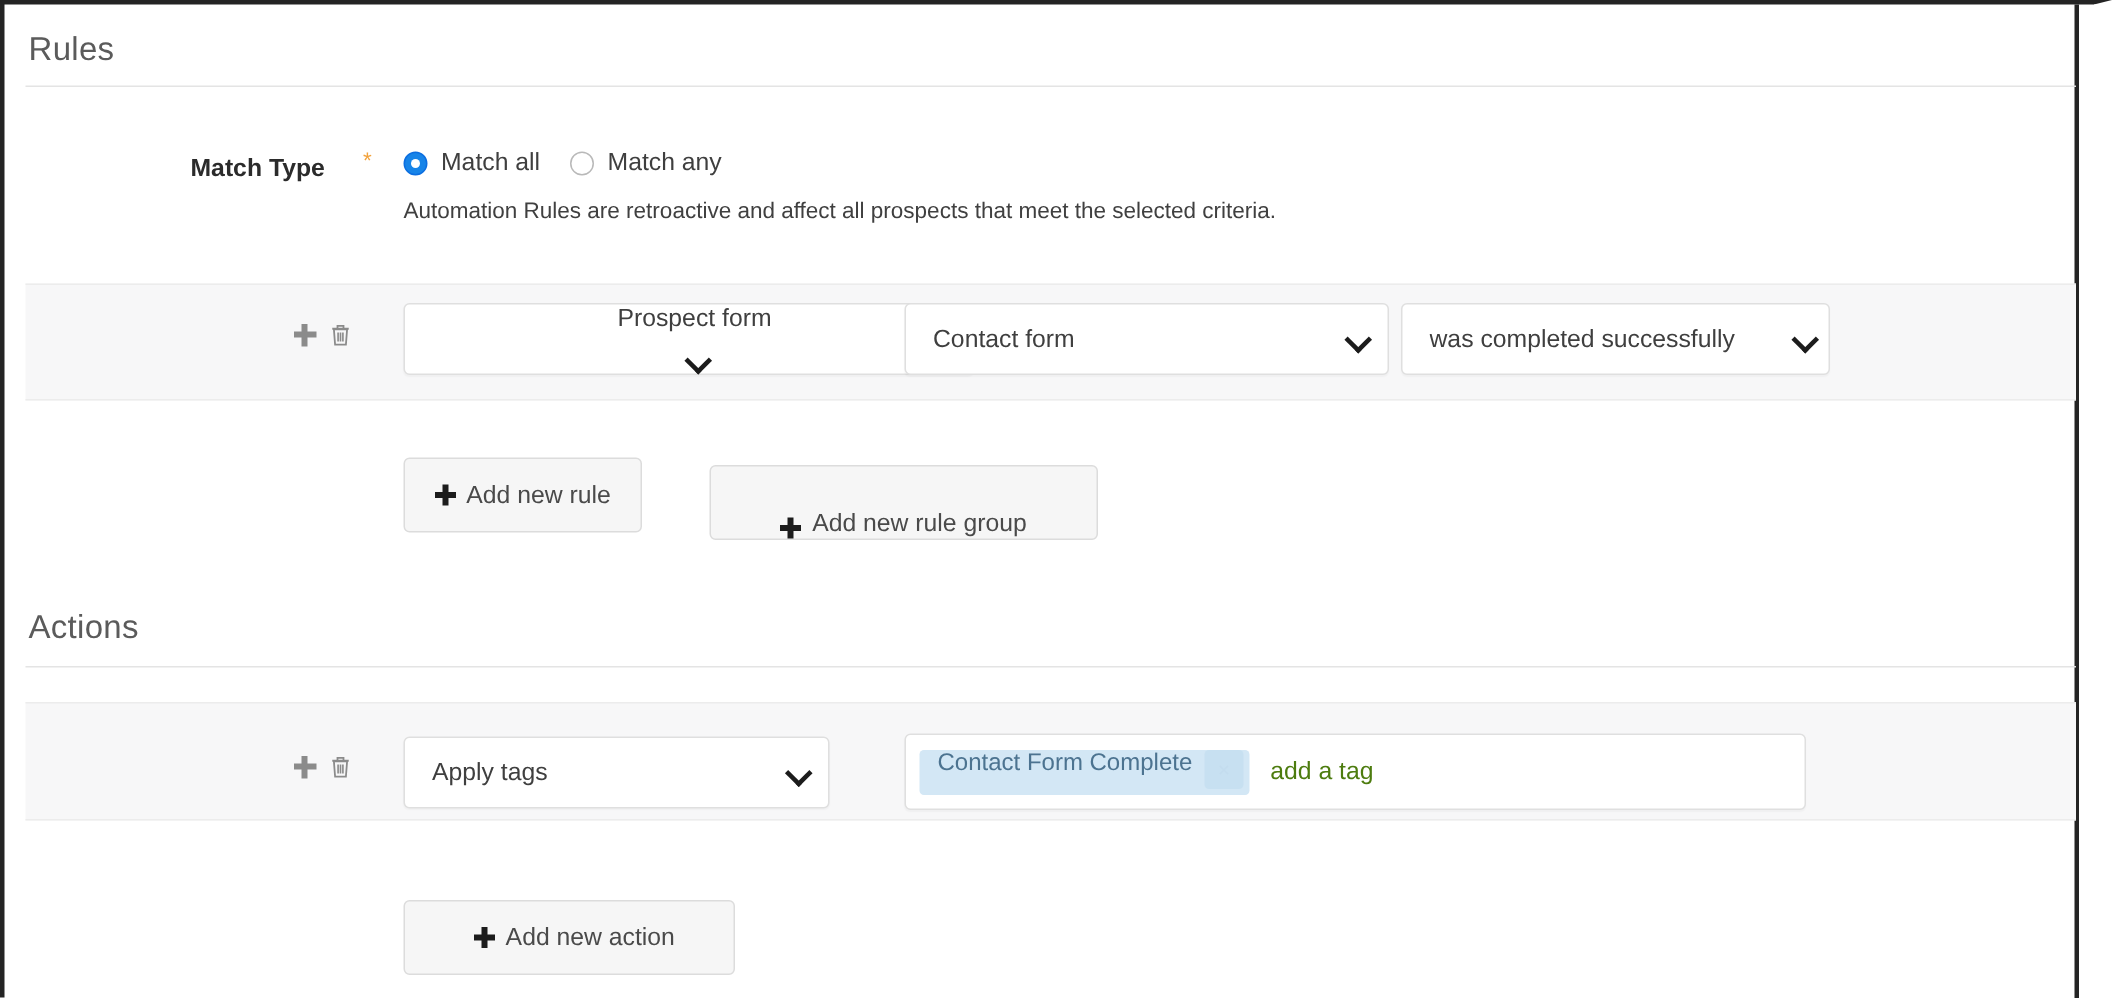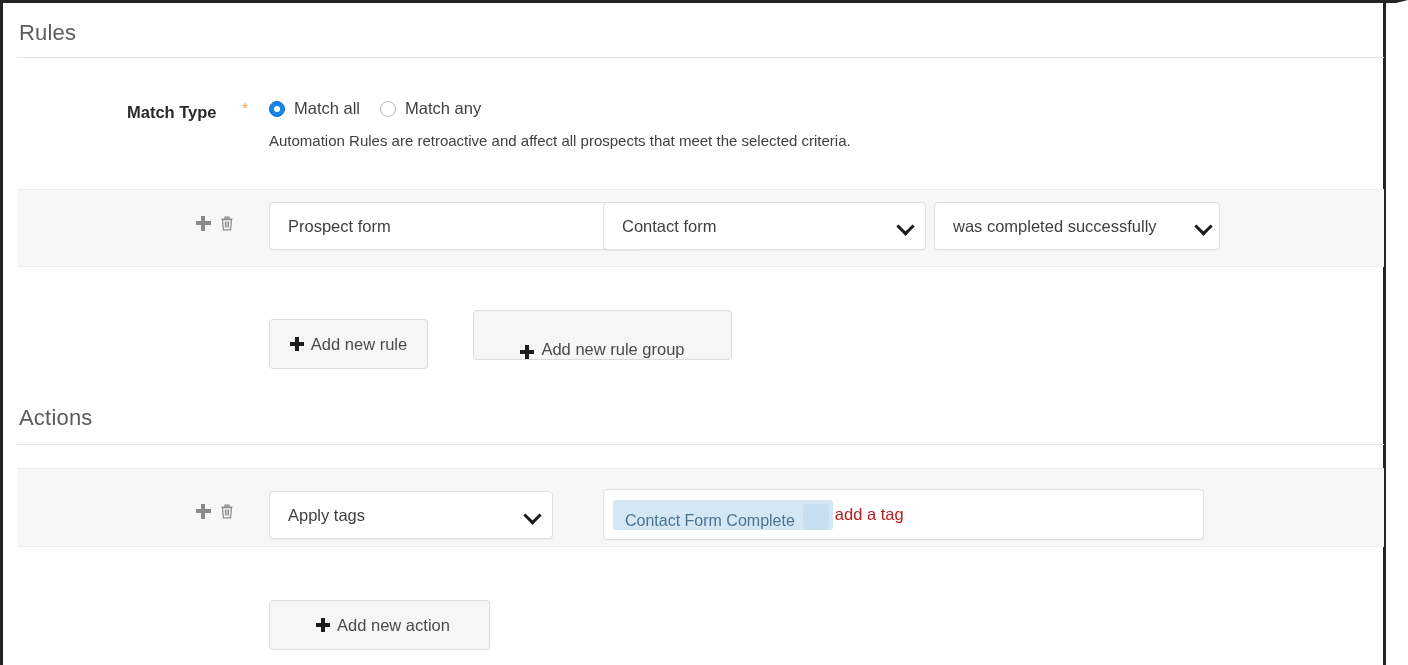--- a/index.html
+++ b/index.html
@@ -225,21 +225,21 @@
     position: absolute;
     left: 2px;
     top: 3px;
     width: 10px;
     height: 10px;
     border-right: 3px solid #1c1c1c;
     border-bottom: 3px solid #1c1c1c;
     transform: rotate(45deg);
   }
 
-  #sel-rule-type     { left: 266px; top: 199px; width: 380px; }
+  #sel-rule-type     { left: 266px; top: 199px; width: 380px; flex-direction: column; }
   #sel-rule-object   { left: 600px; top: 199px; width: 323px; }
   #sel-rule-criteria { left: 931px; top: 199px; width: 286px; padding-right: 6px; }
   #sel-action-type   { left: 266px; top: 488px; width: 284px; }
 
   
   .tag-input {
     position: absolute;
     left: 600px;
     top: 486px;
     width: 601px;
@@ -248,21 +248,21 @@
     background: #ffffff;
     border: 1px solid #dfdfdf;
     border-radius: 4px;
     display: flex;
     align-items: center;
     padding: 0 8px 0 9px;
     box-shadow: 0 1px 1px rgba(0,0,0,.03);
   }
   .tag-pill {
     display: inline-flex;
-    align-items: flex-end;
+    align-items: flex-start;
     height: 30px;
     background: #d3e7f5;
     border-radius: 3px;
     padding: 0 4px 0 12px;
     font-size: 16px;
     color: #4c7390;
     white-space: nowrap;
   }
   .tag-remove {
     width: 26px;
@@ -270,23 +270,23 @@
     margin-left: 8px;
     display: flex;
     align-items: center;
     justify-content: center;
     font-size: 14px;
     color: #c3dcee;
     background: #c7e0f1;
     border-radius: 3px;
   }
   .tag-placeholder {
-    margin-left: 2px;
+    margin-left: 14px;
     font-size: 16.5px;
-    color: #b91c1c;
+    color: #4d7c0f;
     white-space: nowrap;
   }
 
   
   .btn {
     position: absolute;
     box-sizing: border-box;
     height: 50px;
     background: #f6f6f6;
     border: 1px solid #dcdcdc;
@@ -314,21 +314,21 @@
   }
   .btn-plus::before {
     left: 0; top: 5px;
     width: 14px; height: 4px;
   }
   .btn-plus::after {
     top: 0; left: 5px;
     width: 4px; height: 14px;
   }
 
-  #btn-add-rule       { left: 266px; top: 316px; width: 159px; }
+  #btn-add-rule       { left: 266px; top: 302px; width: 159px; }
   #btn-add-rule-group { left: 470px; top: 307px; width: 259px; align-items: flex-end; }
   #btn-add-action     { left: 266px; top: 597px; width: 221px; padding-left: 27px; }
 </style>
 </head>
 <body>
 
 <div class="page-frame">
   <div class="frame-right-rule"></div>
 
   <div class="content">

